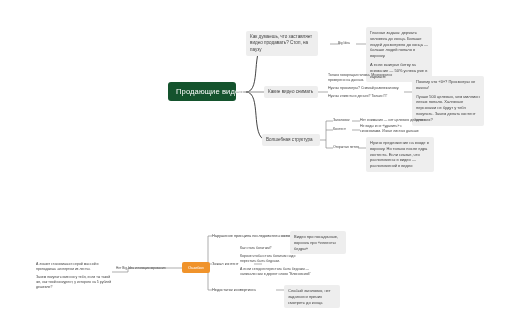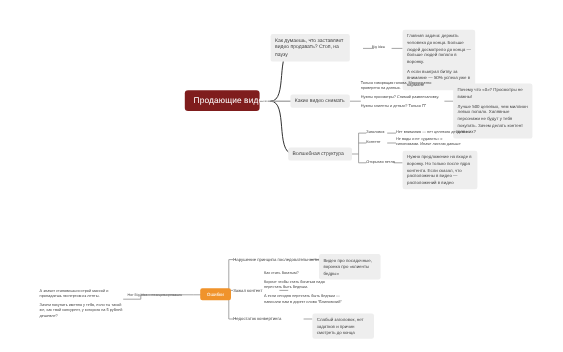--- a/index.html
+++ b/index.html
@@ -26,21 +26,21 @@
     width: 512px;
     height: 320px;
     pointer-events: none;
   }
   .node {
     position: absolute;
     box-sizing: border-box;
   }
   
   .root-teal {
-    background: #7f1d1d;
+    background: #14532d;
     color: #ffffff;
     border-radius: 3px;
     font-size: 7.6px;
     line-height: 1.25;
     padding: 5px 8px;
     text-align: center;
     letter-spacing: .1px;
     white-space: nowrap;
   }
   .root-orange {

